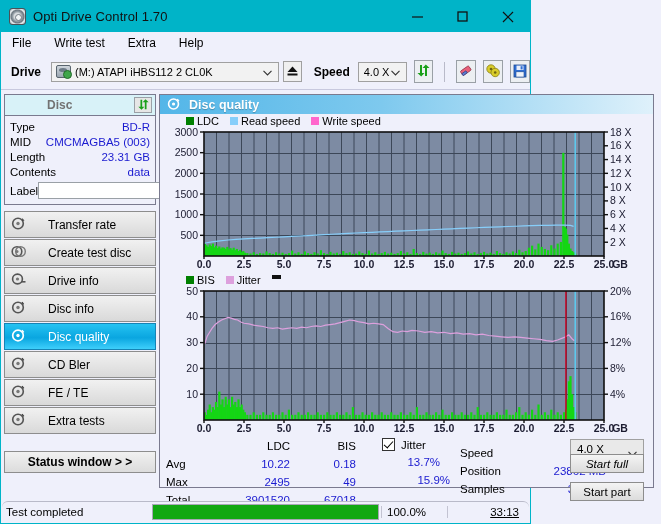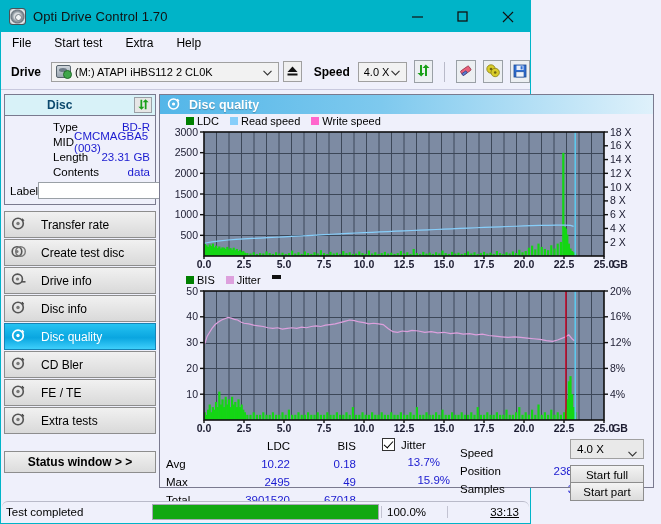--- a/index.html
+++ b/index.html
@@ -79,27 +79,27 @@
   
   .content{display:flex;height:400px;}
   .sidebar{width:158px;padding:4px 3px 0 3px;box-sizing:border-box;}
   .panel{
     border:1px solid #7a7a8f;background:#eff0fb;box-sizing:border-box;
   }
   .panel-head{
     height:20px;background:#d8f2f8;display:flex;align-items:center;
     padding:0 3px 0 6px;border-bottom:1px solid #7a7a8f;justify-content:space-between;
   }
-  .panel-head .t{font-size:12px;font-weight:bold;color:#0c4a6e;padding-left:36px;}
+  .panel-head .t{font-size:12px;font-weight:bold;color:#737373;padding-left:36px;}
   .refresh-btn{
     width:18px;height:16px;background:#e6e6e6;border:1px solid #9aa0a6;
     display:flex;align-items:center;justify-content:center;box-sizing:border-box;
   }
   .disc-rows{padding:3px 5px 4px 5px;}
-  .drow{display:flex;justify-content:space-between;align-items:center;height:15px;font-size:11.5px;margin-left:43px;}
+  .drow{display:flex;justify-content:space-between;align-items:center;height:15px;font-size:11.5px;}
   .drow .k{color:#000;}
   .drow .v{color:#1a1ad0;}
   .label-row{display:flex;align-items:center;margin-top:2px;height:19px;}
   .label-row .k{font-size:11.5px;width:41px;}
   .label-input{
     flex:1;height:17px;background:#fff;border:1px solid #9aa0a6;box-sizing:border-box;
     margin-right:3px;
   }
   .disc-btn{
     width:19px;height:18px;background:#e6e6e6;border:1px solid #9aa0a6;
@@ -108,21 +108,21 @@
   .navlist{margin-top:6px;}
   .nav{
     height:27px;margin-bottom:1px;display:flex;align-items:center;
     background:linear-gradient(#f1f1f1,#d9d9d9);border:1px solid #8d8d8d;
     box-sizing:border-box;padding-left:6px;font-size:12px;color:#000;
   }
   .nav.sel{
     background:linear-gradient(#25c3f2,#0aa6e0 55%,#3ecffb);
     border:1px solid #1583b5;color:#fff;
   }
-  .nav .lbl{margin-left:15px;}
+  .nav .lbl{margin-left:22px;}
   .nav .ic{flex:none;}
   .statuswin{
     margin-top:17px;height:22px;background:linear-gradient(#f1f1f1,#dcdcdc);
     border:1px solid #8d8d8d;display:flex;align-items:center;justify-content:center;
     font-size:12px;font-weight:bold;box-sizing:border-box;
   }
   
   .main{flex:1;padding:4px 3px 0 0;box-sizing:border-box;}
   .mainbox{border:1px solid #7a7a8f;background:#eff0fb;height:394px;box-sizing:border-box;}
   .mainhead{
@@ -198,21 +198,21 @@
         <svg width="14" height="14" viewBox="0 0 14 14">
             <line x1="2" y1="2" x2="12" y2="12" stroke="#111" stroke-width="1.2"></line>
             <line x1="12" y1="2" x2="2" y2="12" stroke="#111" stroke-width="1.2"></line>
           </svg>
       </div>
     </div>
   </div>
 
   <div class="menubar">
     <div class="menu-item">File</div>
-    <div class="menu-item">Start test</div>
+    <div class="menu-item">Write test</div>
     <div class="menu-item">Extra</div>
     <div class="menu-item">Help</div>
   </div>
 
   <div class="toolbar">
     <div class="tb-label">Drive</div>
     <div class="combo drive-combo">
       <div class="drive-ic"></div>
       <div class="drive-text">(M:)  ATAPI iHBS112  2 CL0K</div>
       <span class="chev">
@@ -951,21 +951,21 @@
           <div style="position:absolute;left:360px;top:46px;width:86px;text-align:right" class="val">381217</div>
 
           <div class="speed-combo2" style="position:absolute;left:410px;top:2px;">
             <span>4.0 X</span>
             <span style="position:absolute;right:6px;top:7px">
               <svg width="9" height="6" viewBox="0 0 9 6">
                   <polyline points="0.5,0.8 4.5,5 8.5,0.8" fill="none" stroke="#333" stroke-width="1.1"></polyline>
                 </svg>
             </span>
           </div>
-          <div class="btn" style="position:absolute;left:410px;top:28px;width:74px;height:19px;">Start full</div>
+          <div class="btn" style="position:absolute;left:410px;top:17px;width:74px;height:19px;font-style:italic;">Start full</div>
           <div class="btn" style="position:absolute;left:410px;top:45px;width:74px;height:19px;">Start part</div>
         </div>
       </div>
     </div>
   </div>
 
   <div class="statusbar">
     <div class="sb-text">Test completed</div>
     <div class="sb-prog">
       <div class="sb-bar" id="sbbar" style="width: 100%;"></div>

